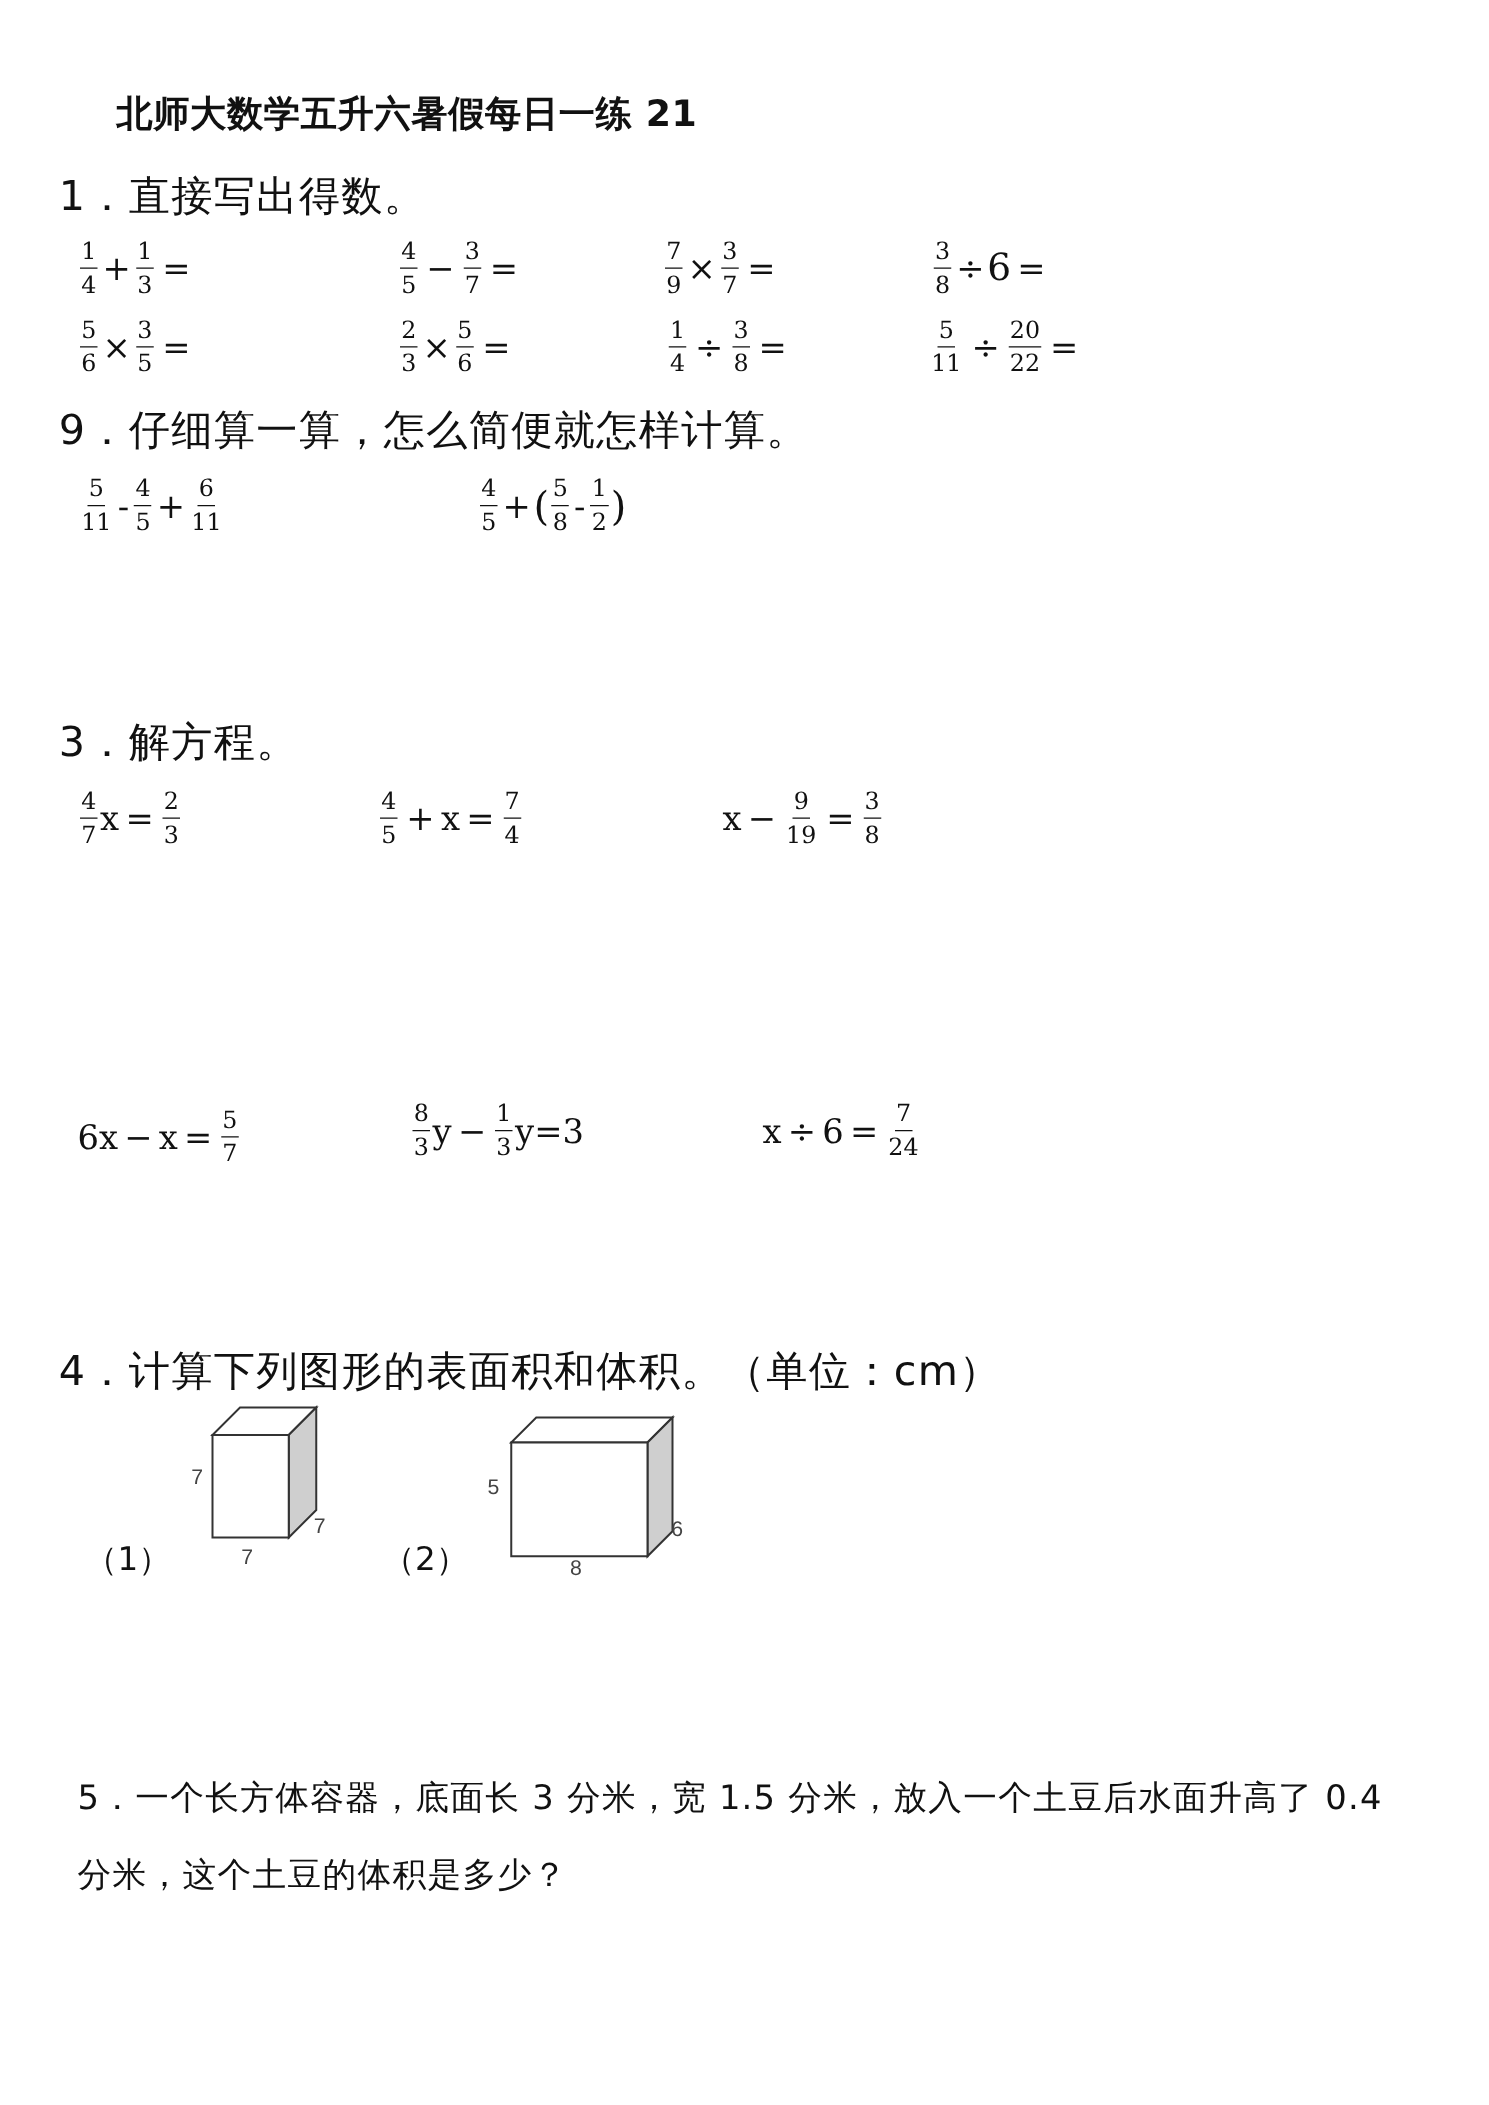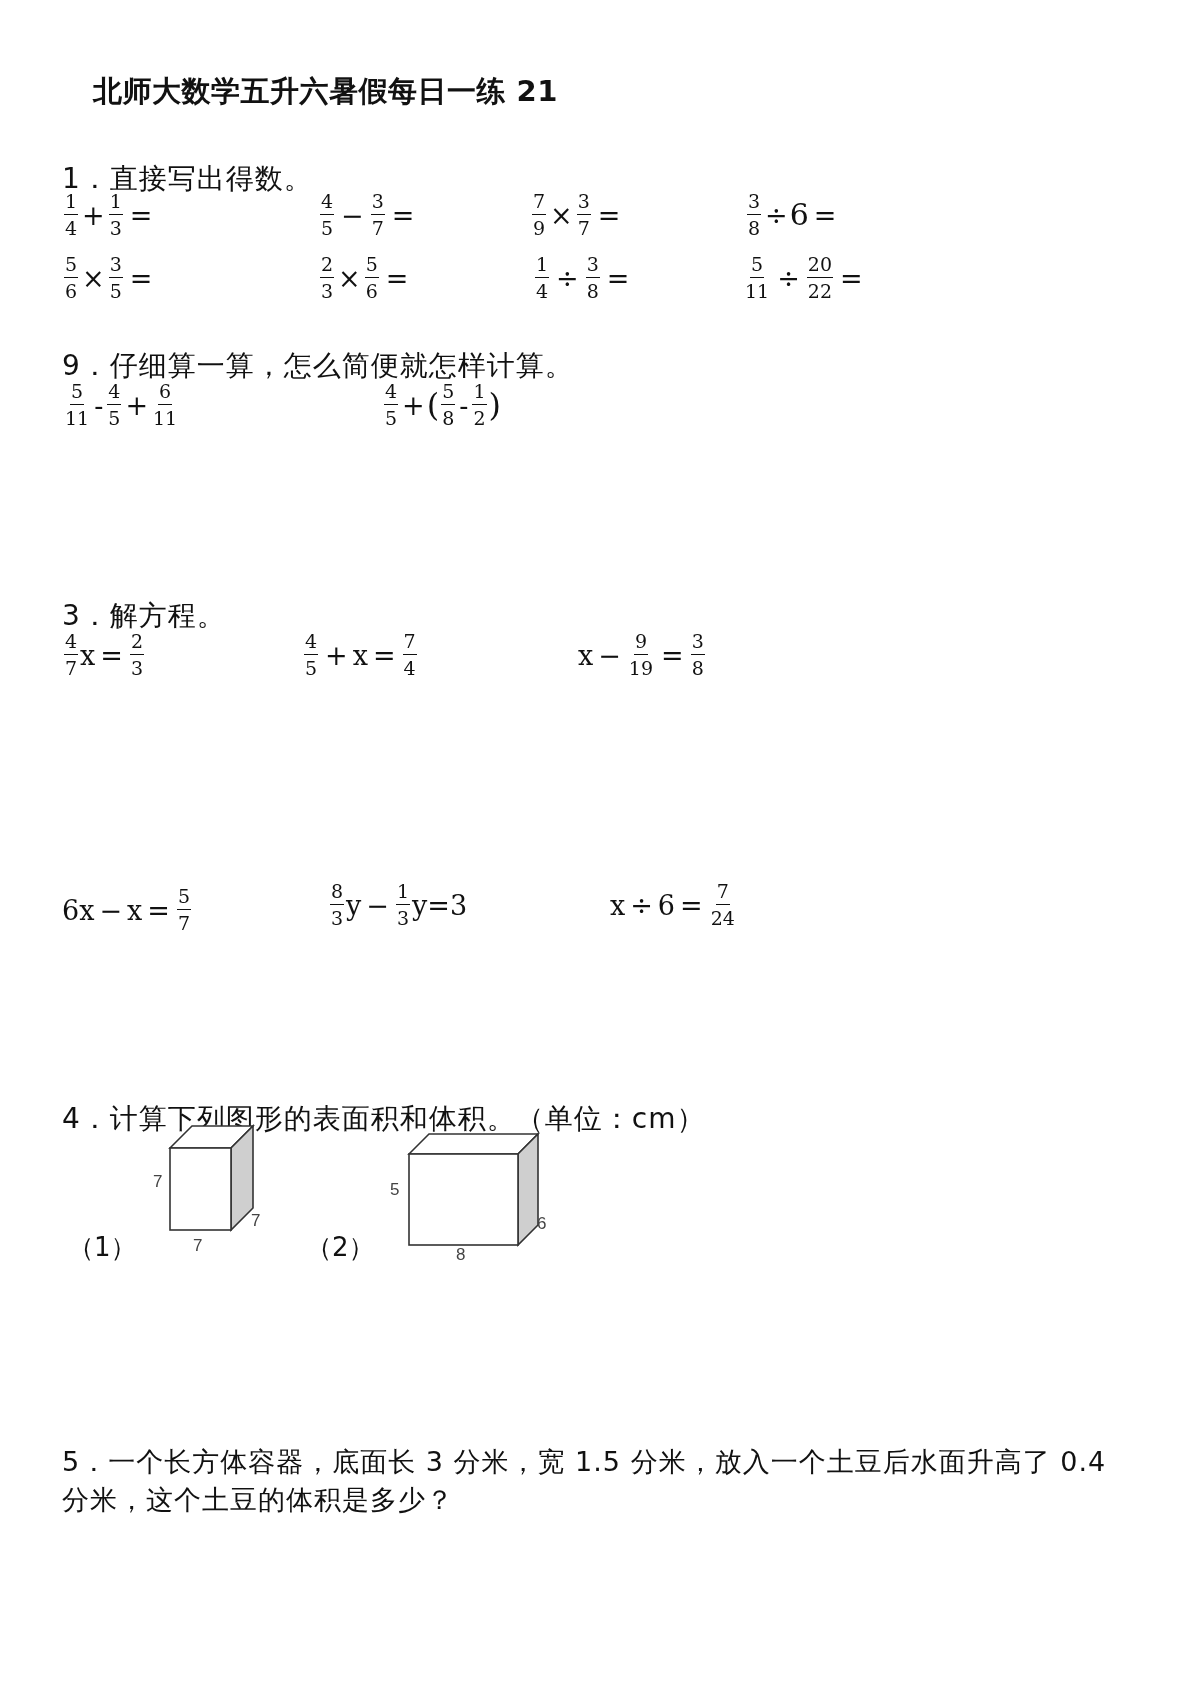--- a/index.html
+++ b/index.html
@@ -8,21 +8,21 @@
     color: #111111;
     font-family: "DejaVu Sans", "Liberation Sans", sans-serif;
   }
   .abs { position: absolute; }
   .title {
     left: 62px; top: 72px; font-size: 29px; font-weight: bold; letter-spacing: 0.5px;
     white-space: nowrap;
     margin-left: 31px;
   }
   .heading {
-    left: 62px; font-size: 28px; white-space: nowrap; letter-spacing: 1px; margin-top: 25px;
+    left: 47px; font-size: 33px; white-space: nowrap; letter-spacing: 1px;
   }
   .expr {
     display: flex; align-items: center; white-space: nowrap;
     font-family: "DejaVu Serif", "Liberation Serif", serif;
     font-size: 26px; height: 60px;
   }
   .frac {
     display: inline-flex; flex-direction: column; align-items: center;
     font-size: 19px; line-height: 1; margin: 0 2px; vertical-align: middle;
   }
@@ -276,14 +276,14 @@
 <div class="abs figure-label" style="left:306px; top:1230px;">（2）</div>
 <svg class="abs" style="left:395px; top:1130px;" width="160" height="120">
   <polygon points="14,24 34,4 143,4 123,24" fill="#ffffff" stroke="#333" stroke-width="1.6"></polygon>
   <polygon points="123,24 143,4 143,95 123,115" fill="#cfcfcf" stroke="#333" stroke-width="1.6"></polygon>
   <rect x="14" y="24" width="109" height="91" fill="#ffffff" stroke="#333" stroke-width="1.6"></rect>
 </svg>
 <div class="abs dim" style="left:390px; top:1180px;">5</div>
 <div class="abs dim" style="left:456px; top:1245px;">8</div>
 <div class="abs dim" style="left:537px; top:1214px;">6</div>
 
-<div class="abs problem5" style="top:1420px;margin-top:24px;">5．一个长方体容器，底面长 3 分米，宽 1.5 分米，放入一个土豆后水面升高了 0.4</div>
+<div class="abs problem5" style="top:1420px;">5．一个长方体容器，底面长 3 分米，宽 1.5 分米，放入一个土豆后水面升高了 0.4</div>
 <div class="abs problem5" style="top:1482px;">分米，这个土豆的体积是多少？</div>
 
 </body></html>

